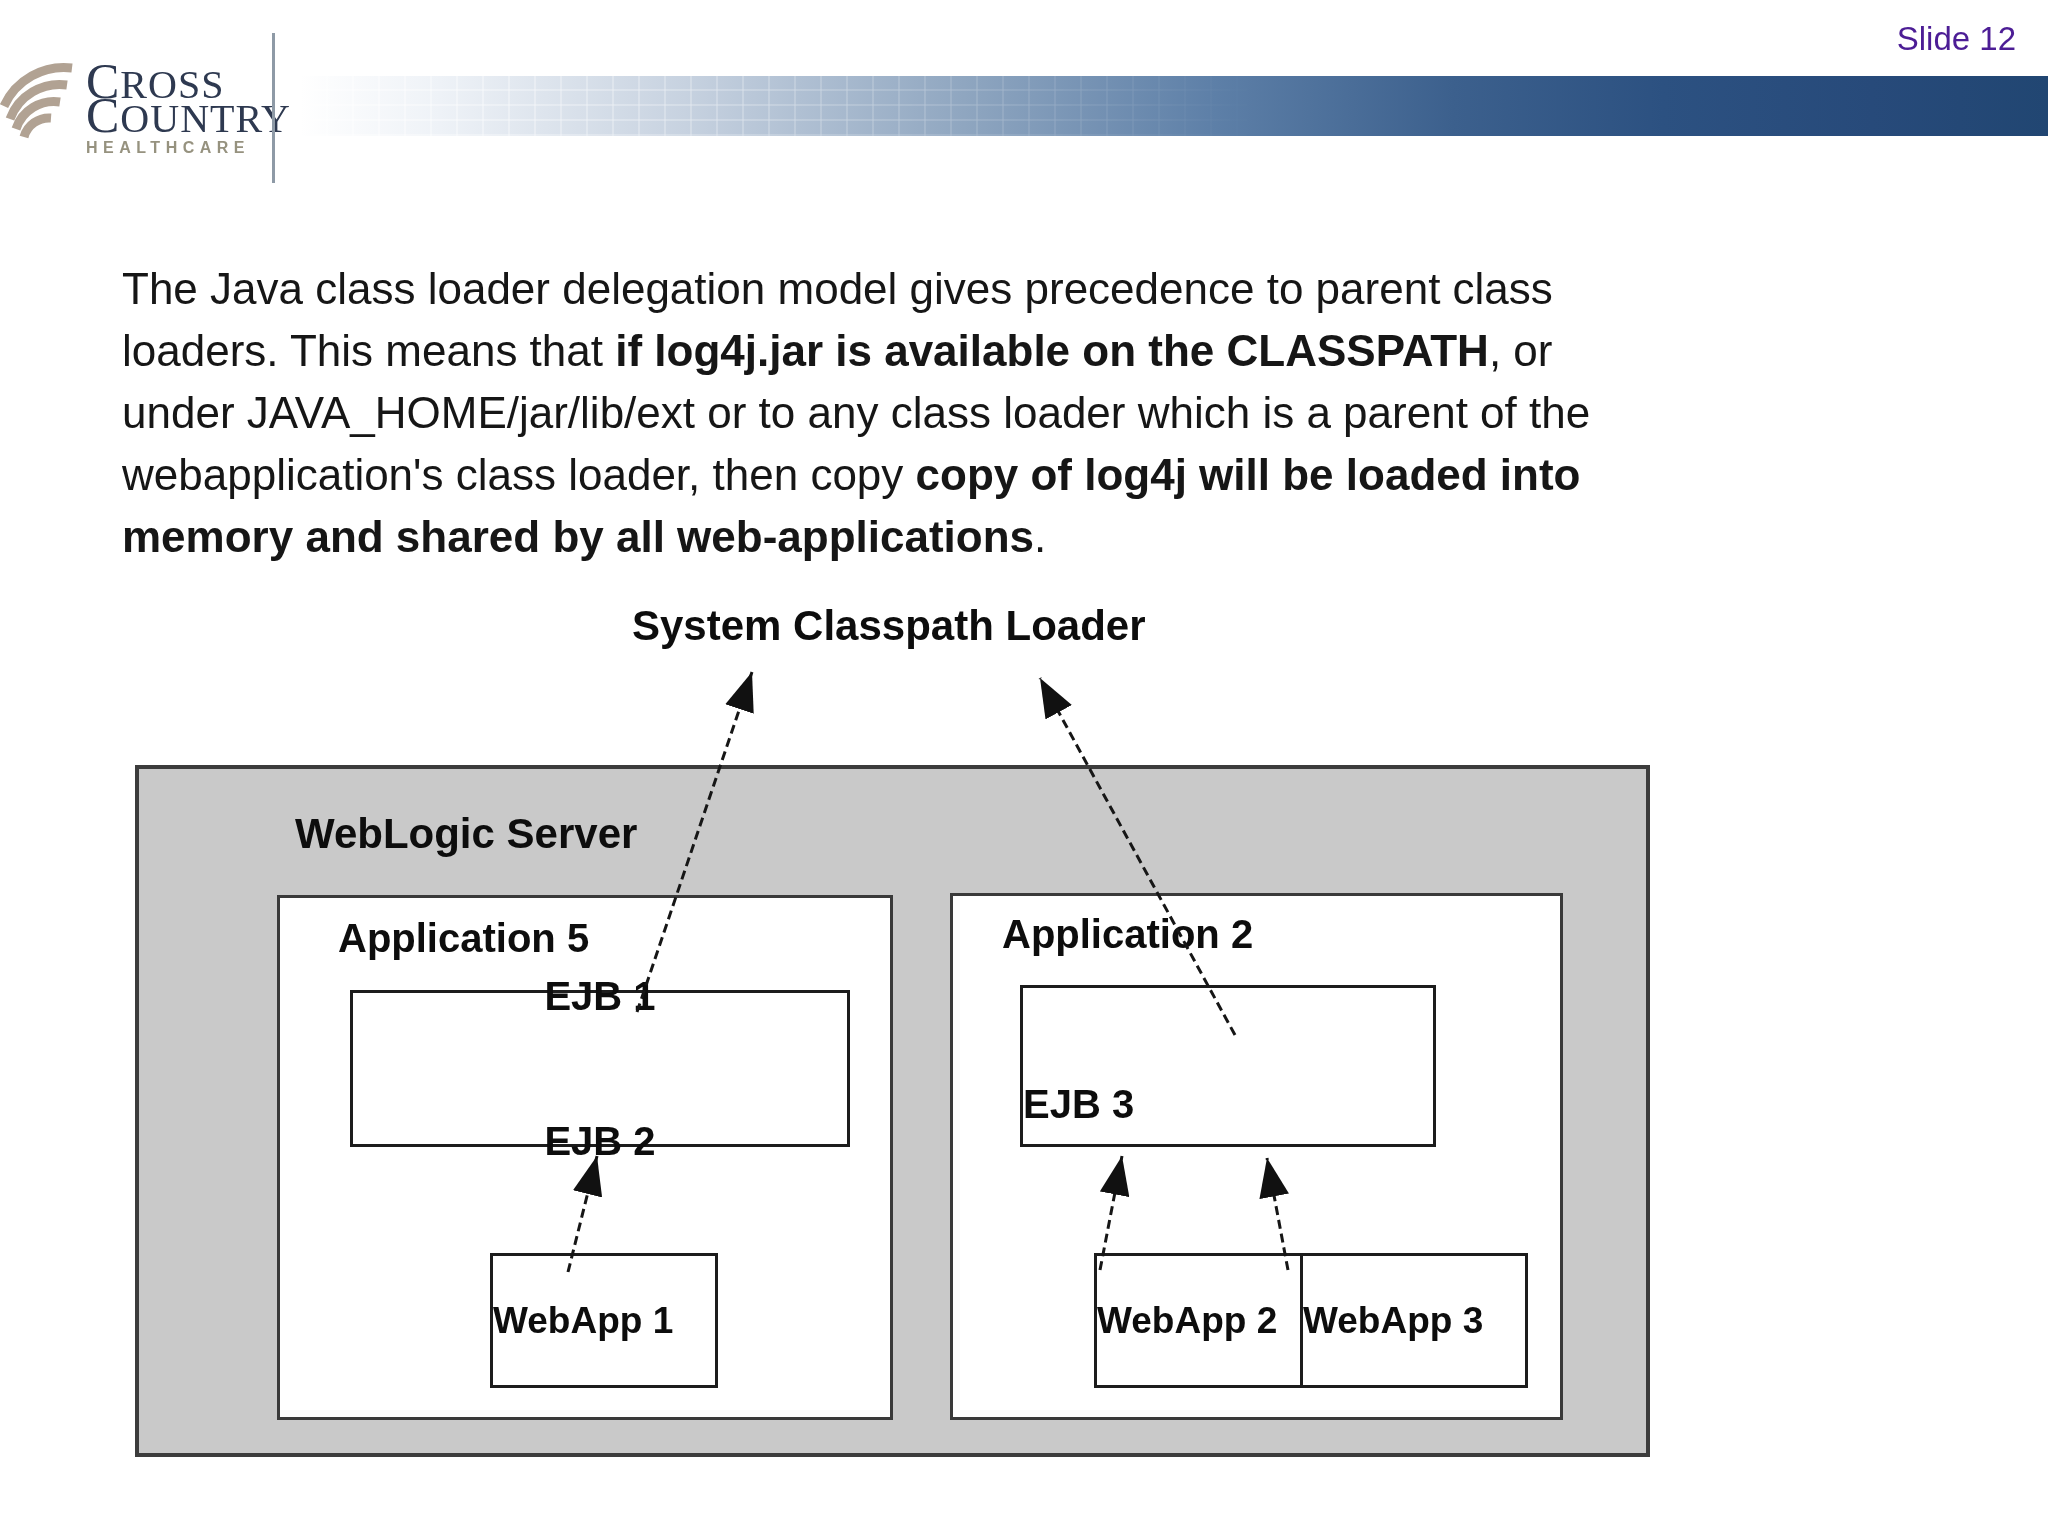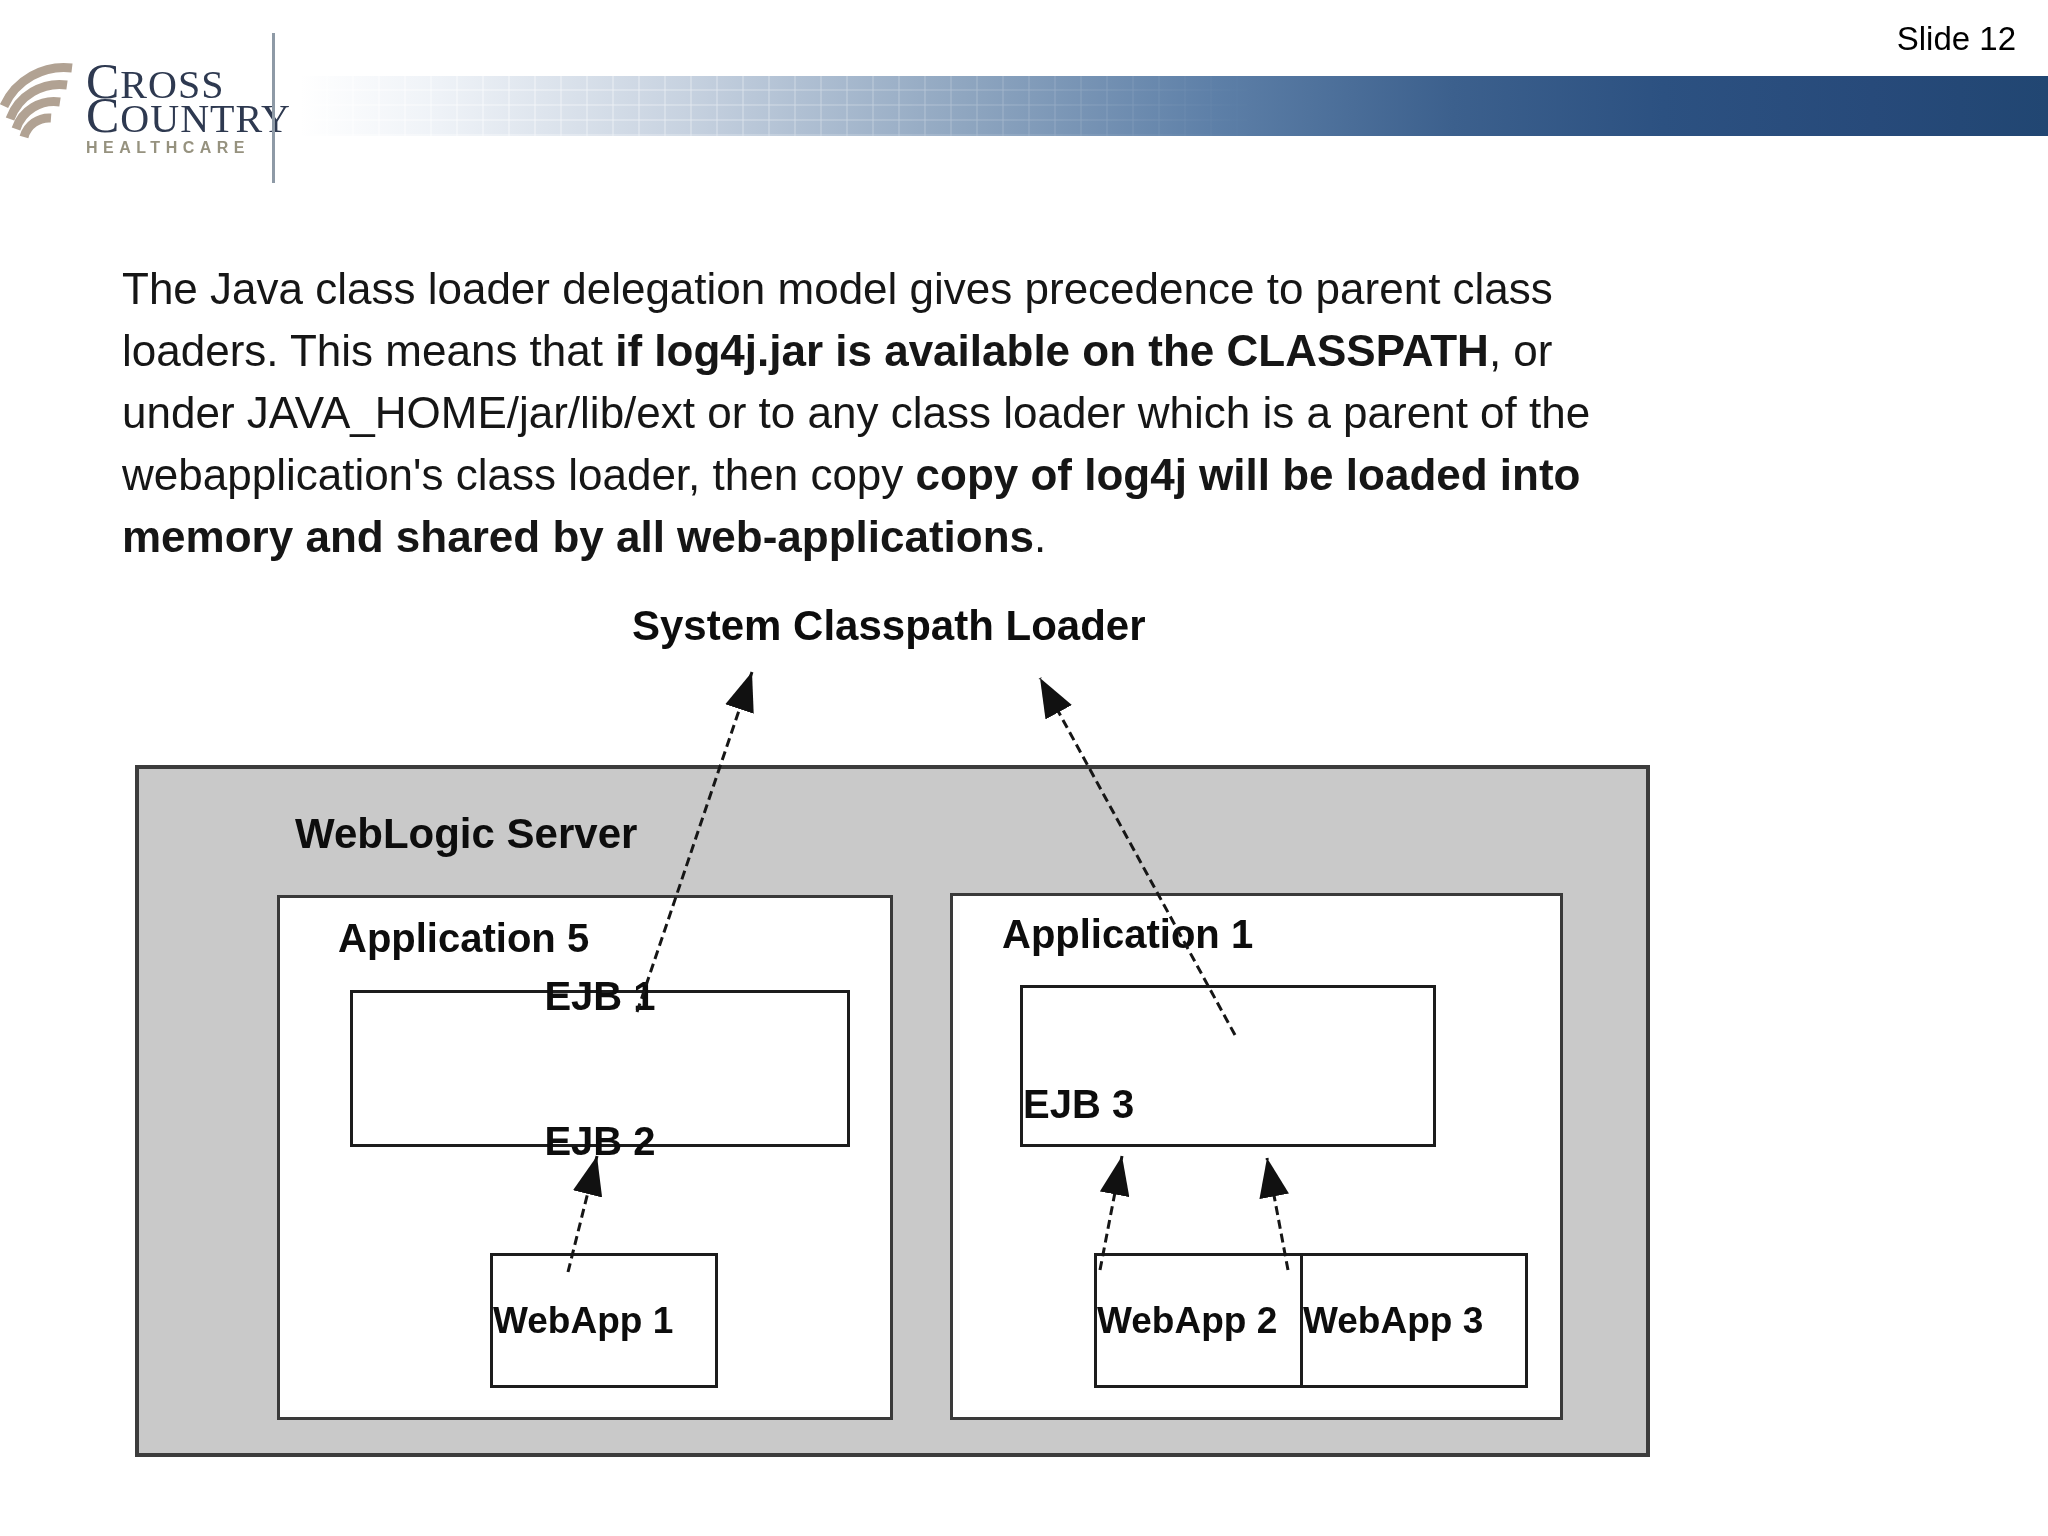--- a/index.html
+++ b/index.html
@@ -22,21 +22,21 @@
   .logo-line::first-letter{font-size:50px;}
   .logo-sub{
     font-family:"Liberation Sans", sans-serif;
     font-size:16px;letter-spacing:5.5px;margin-top:6px;
     color:var(--health-gray,#96927f);
     font-weight:bold;
   }
   .divider{position:absolute;left:272px;top:33px;width:3px;height:150px;background:#8e9aa6;}
   .slide-num{
     position:absolute;top:20px;right:32px;
-    font-size:33px;color:#000000;
+    font-size:33px;color:#4c1d95;
   }
   .bar{
     position:absolute;left:300px;top:76px;right:0;height:60px;
     background:linear-gradient(90deg,
       #ffffff 0%, #eef2f7 8%, #c7d2e0 22%, #8fa6c0 38%,
       #5e80a8 52%, #3c608d 66%, #2c5181 78%,
       var(--bar-navy,#274a7a) 90%, #214672 100%);
   }
   .bar-grid{
     position:absolute;inset:0;
@@ -132,21 +132,21 @@
   <div class="dg-label app1-label">Application 5</div>
   <div class="inner-box ejb12-box">
     <span>EJB 1</span>
     <span>EJB 2</span>
   </div>
   <div class="inner-box webapp-box webapp1-box">
     <span>WebApp 1</span>
   </div>
 
   <div class="app-box app2-box"></div>
-  <div class="dg-label app2-label">Application 1</div>
+  <div class="dg-label app2-label">Application 2</div>
   <div class="inner-box ejb3-box">
     <span>EJB 3</span>
   </div>
   <div class="inner-box webapp-box webapp2-box">
     <span>WebApp 2</span>
   </div>
   <div class="inner-box webapp-box webapp3-box">
     <span>WebApp 3</span>
   </div>
 

